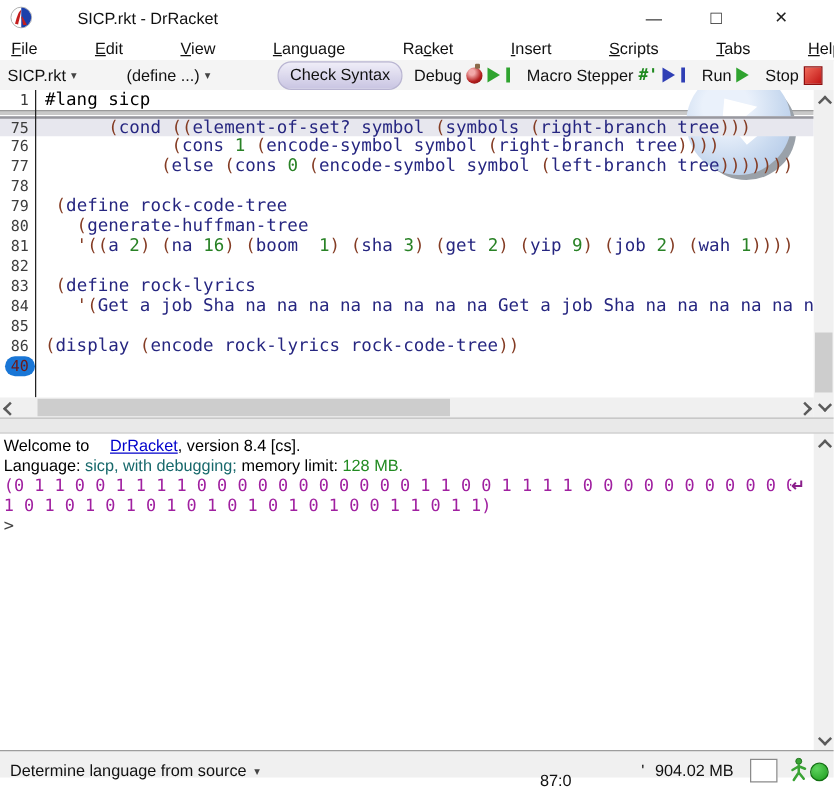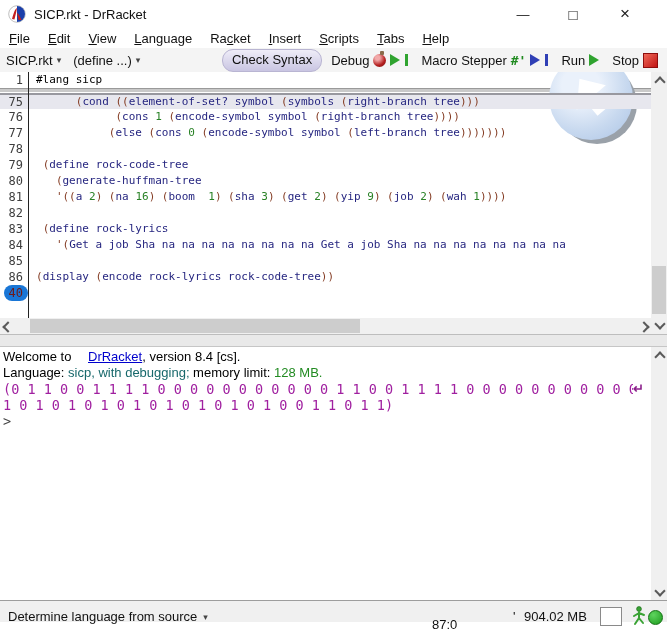--- a/index.html
+++ b/index.html
@@ -1,19 +1,19 @@
 <!DOCTYPE html>
 <html><head>
 <meta charset="utf-8">
 <style>
   html,body{margin:0;padding:0;}
   body{width:667px;height:631px;position:relative;background:#fff;
        font-family:"Liberation Sans",sans-serif;overflow:hidden;
        -webkit-font-smoothing:antialiased;}
-  .abs{position:absolute;}
+  .abs{position:absolute;gap:28px;}
 
   
   #titlebar{left:0;top:0;width:667px;height:28px;background:#fff;display:flex;align-items:center;}
   #app-icon{width:18px;height:18px;margin-left:8px;}
   #win-title{margin-left:8px;font-size:13px;color:#111;}
   .win-btn{position:absolute;top:0;width:34px;height:28px;display:flex;align-items:center;justify-content:center;color:#222;font-size:13px;}
   #btn-min{left:506px;}
   #btn-max{left:556px;font-size:15px;}
   #btn-close{left:608px;font-size:17px;}
 
@@ -36,21 +36,21 @@
   #bomb-icon{width:13px;height:13px;border-radius:50%;background:radial-gradient(circle at 35% 30%,#f2a9a9 0 18%,#b41f1f 60%,#6e0d0d);position:relative;}
   #bomb-icon::after{content:"";position:absolute;width:4px;height:4px;background:#8a6a4a;top:-3px;left:7px;border-radius:1px;}
   #macro-hash{color:#1f8a1f;font-weight:bold;font-family:"DejaVu Sans Mono",monospace;font-size:13px;}
   #stop-square{width:13px;height:13px;background:linear-gradient(135deg,#f06a5a,#c11414);border:1px solid #8e0e0e;}
 
   
   #editor{left:0;top:72px;width:651px;height:246px;background:#fff;overflow:hidden;}
   #gutter-line{position:absolute;left:28px;top:0;width:1px;height:246px;background:#222;}
   .code-row{display:flex;height:16px;line-height:16px;position:relative;}
   .ln{width:23px;text-align:right;padding-right:5px;font-family:"DejaVu Sans Mono",monospace;font-size:12px;color:#3d3d3d;flex:none;}
-  .ct{font-family:"DejaVu Sans Mono",monospace;font-size:11px;white-space:pre;padding-left:8px;flex:none;}
+  .ct{font-family:"DejaVu Sans Mono",monospace;font-size:14px;white-space:pre;padding-left:8px;flex:none;}
   .ct .p{color:#000;} .ct .i{color:#262680;} .ct .n{color:#298226;} .ct .b{color:#843c24;}
   .code-row.hl{background:#e7e7ee;border-top:2px solid #98989f;height:14px;line-height:14px;}
   #editor .sep{height:3px;background:#c9c9c9;border-top:1px solid #9a9a9a;margin-bottom:1px;}
   .ln .pill{display:inline-block;background:#1976d6;color:#6d1a1a;border-radius:8px;padding:0 5px;margin-right:-5px;}
   #watermark{right:18px;top:-16px;width:84px;height:84px;}
   #wm-shadow{position:absolute;left:8px;top:8px;width:80px;height:80px;border-radius:50%;background:#9aa1a9;}
   #wm-ball{position:absolute;left:0;top:0;width:84px;height:84px;border-radius:50%;background:radial-gradient(circle at 38% 35%,#eaf1fb 0 25%,#c8d9ef 60%,#a9c2e4);}
   #wm-arrow{position:absolute;left:14px;top:16px;}
 
   

